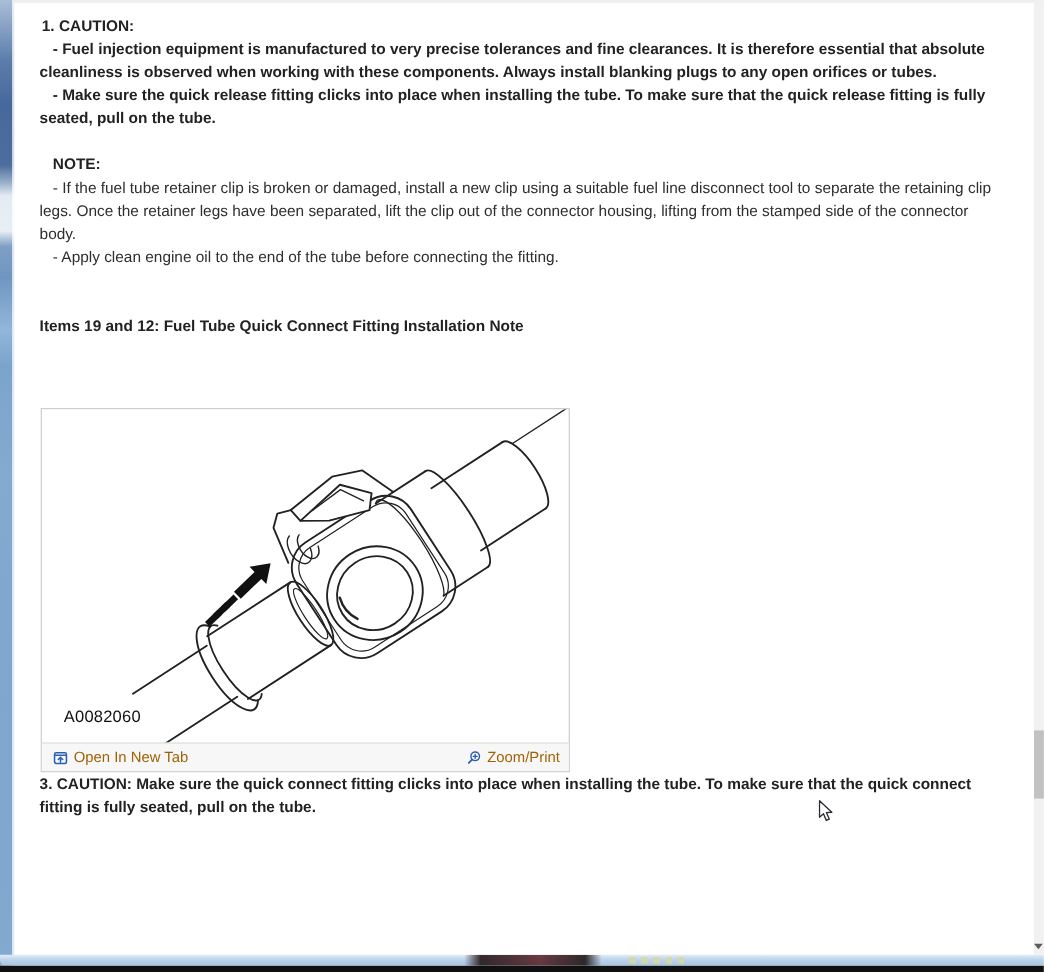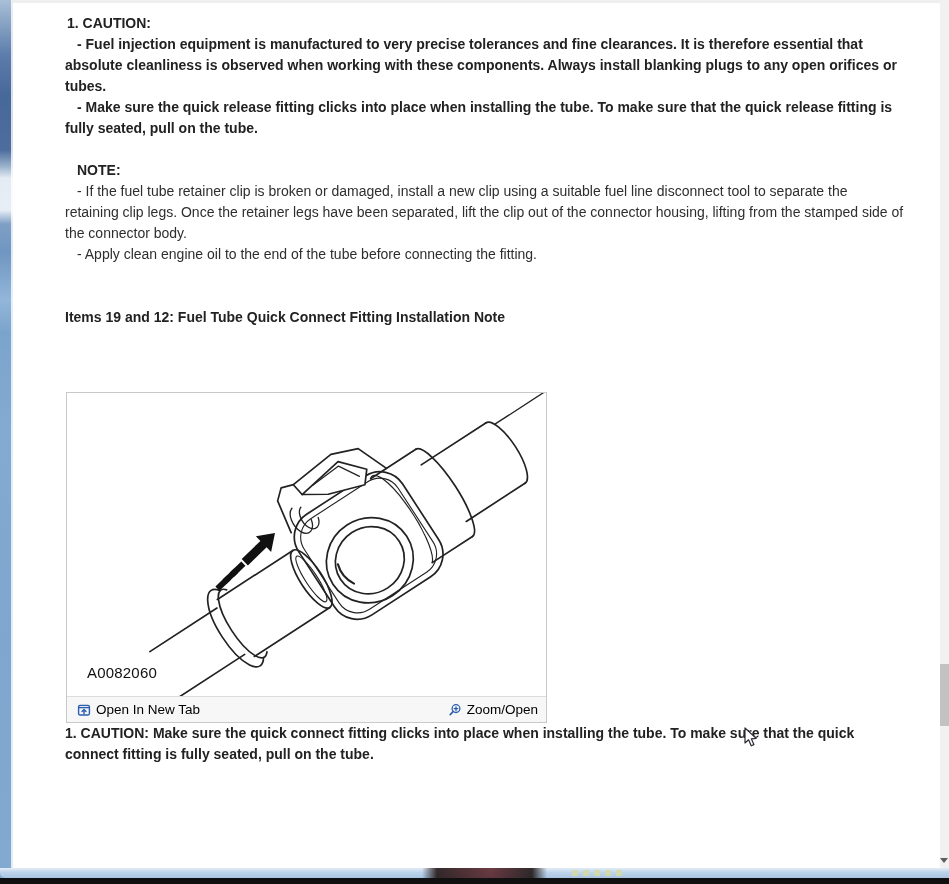--- a/index.html
+++ b/index.html
@@ -47,21 +47,21 @@
     border-left:4.5px solid transparent;border-right:4.5px solid transparent;
     border-top:5px solid #5c5c5c;
   }
 
   
   .content{
     position:absolute;left:13px;top:3px;width:927px;height:865px;background:#fff;
     padding:0;box-sizing:border-box;
   }
   .doc{
-    padding:10px 35px 0 23px;color:#2e2e2e;font-size:14px;line-height:21px;margin-left:29px;
+    padding:10px 35px 0 23px;color:#2e2e2e;font-size:14px;line-height:21px;
   }
   .doc p{margin:0;}
   .b{font-weight:bold;color:#222;}
   .indent2{text-indent:2px;}
   .indent12{text-indent:12px;}
   .gap{height:21px;}
 
   
   .figure{
     width:479px;border:1px solid #c9c9c9;background:#fff;margin-top:64px;margin-left:1px;
@@ -71,21 +71,21 @@
   .fig-label{
     position:absolute;left:20px;bottom:13px;font-weight:normal;font-size:15px;
     color:#111;letter-spacing:.2px;
   }
   .fig-footer{
     height:25px;background:#f7f7f7;border-top:1px solid #dcdcdc;
     display:flex;justify-content:space-between;align-items:center;
     padding:0 8px 0 10px;
   }
   .fig-link{
-    color:#000000;font-size:13.5px;text-decoration:none;
+    color:#a16207;font-size:13.5px;text-decoration:none;
     display:flex;align-items:center;gap:5px;cursor:pointer;
   }
   .fig-link svg{display:block;}
 
   .caution-bottom{margin-top:63px;}
 
   
   .cursor{position:absolute;left:744px;top:727px;width:14px;height:21px;pointer-events:none;}
 </style>
 </head>
@@ -176,26 +176,26 @@
           <span>Open In New Tab</span>
         </a>
         <a class="fig-link">
           <span>
             <svg width="14" height="14" viewBox="0 0 14 14" fill="none" stroke="#2b5fb0" stroke-width="1.3">
               <circle cx="8" cy="5.6" r="3.9"></circle>
               <path d="M8 3.8 V7.4 M6.2 5.6 H9.8" stroke-linecap="round"></path>
               <path d="M5.1 8.6 L2.2 11.6" stroke-linecap="round" stroke-width="1.6"></path>
             </svg>
           </span>
-          <span>Zoom/Open</span>
+          <span>Zoom/Print</span>
         </a>
       </div>
     </div>
 
-    <p class="b caution-bottom">1. CAUTION: Make sure the quick connect fitting clicks into place when installing the tube. To make sure that the quick connect fitting is fully seated, pull on the tube.</p>
+    <p class="b caution-bottom">3. CAUTION: Make sure the quick connect fitting clicks into place when installing the tube. To make sure that the quick connect fitting is fully seated, pull on the tube.</p>
   </div>
 </div>
 
 <div class="scrollbar">
   <div class="scroll-thumb"></div>
   <div class="scroll-down-btn">
     <div class="scroll-down-arrow"></div>
   </div>
 </div>
 

